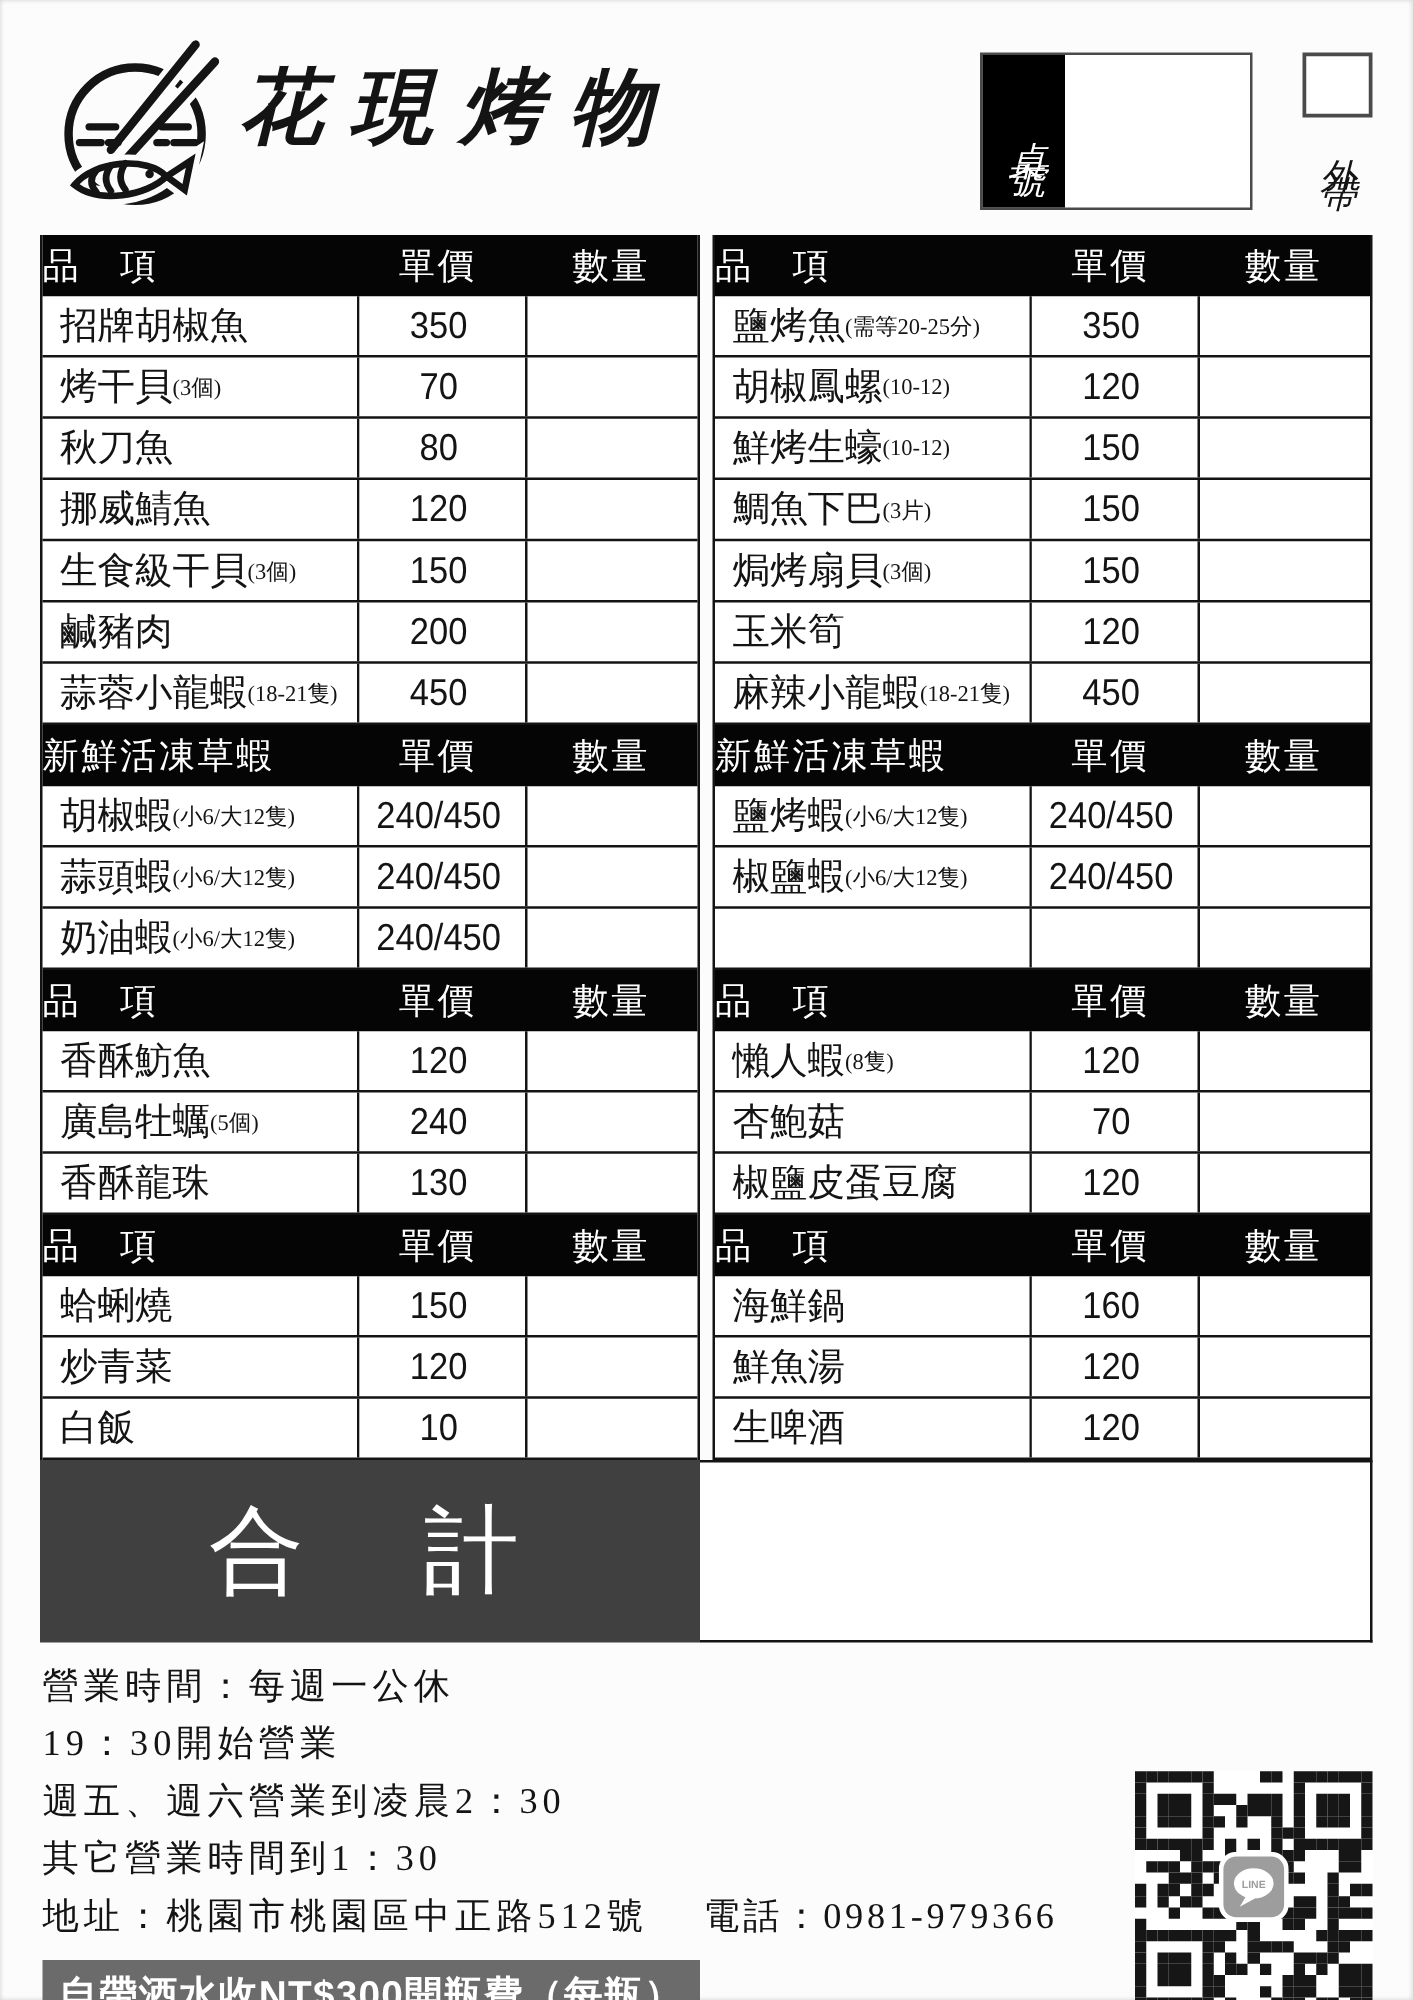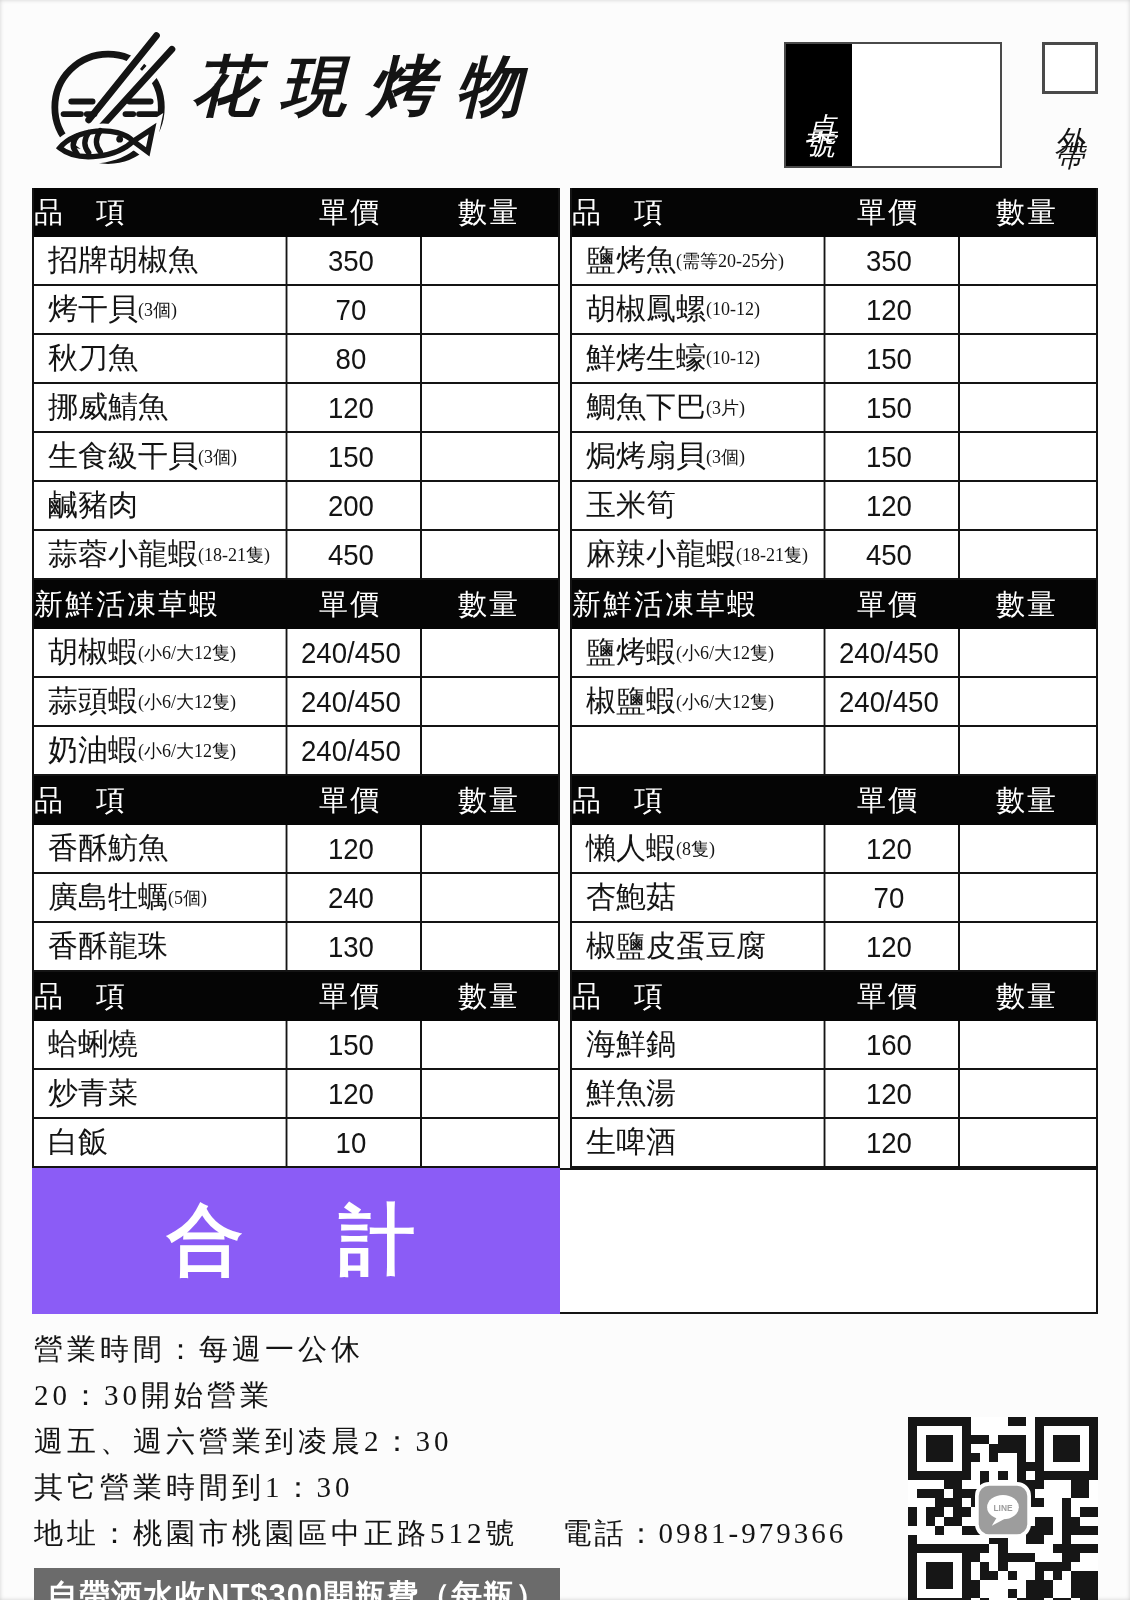--- a/index.html
+++ b/index.html
@@ -34,22 +34,22 @@
   .hcell{font-size:29px;letter-spacing:2px;white-space:nowrap;overflow:hidden;}
   .hcell.c0{}
   .hcell.c1,.hcell.c2{text-align:center;}
   .drow{display:grid;grid-template-columns:1fr 140px 138px;height:47px;border-bottom:2.5px solid var(--ink);}
   .cell{display:flex;align-items:center;overflow:hidden;}
   .cell + .cell{border-left:2.5px solid var(--ink);}
   .cell.name{padding-left:14px;font-size:30px;white-space:nowrap;}
   .cell.name .note{font-size:18px;letter-spacing:0;}
   .cell.price{justify-content:center;font-family:"Liberation Sans","DejaVu Sans",sans-serif;font-size:30px;
     transform:scaleX(.92);}
-  .total-left{grid-column:1;background:#8b5cf6;color:#fff;height:146px;display:flex;align-items:center;justify-content:center;
-    font-size:76px;font-weight:bold;letter-spacing:10px;}
+  .total-left{grid-column:1;background:#404040;color:#fff;height:146px;display:flex;align-items:center;justify-content:center;
+    font-size:76px;font-weight:normal;letter-spacing:10px;}
   .total-right{grid-column:2;background:#fff;border:2.5px solid var(--ink);border-left:none;height:146px;box-sizing:border-box;margin-left:-10px;}
   
   .footer{position:relative;padding:12px 0 0 2px;}
   .fline{font-size:29px;letter-spacing:4px;line-height:46px;white-space:nowrap;}
   .addr-row{display:flex;align-items:baseline;text-align:center;}
   .phone{margin-left:44px;letter-spacing:3px;}
   .banner{margin-top:12px;display:inline-block;background:var(--banner-bg);color:#fff;
     font-family:"Liberation Sans","DejaVu Sans",sans-serif;font-weight:bold;font-size:31px;
     padding:7px 13px 10px;letter-spacing:1px;}
   .qr-wrap{position:absolute;top:103px;right:0;width:190px;height:190px;}
@@ -409,21 +409,21 @@
           <div class="cell price">120</div>
           <div class="cell qty"></div>
         </div>
       </div>
       <div class="total-left">合　計</div>
       <div class="total-right"></div>
     </div>
 
   <div class="footer">
     <div class="fline">營業時間：每週一公休</div>
-    <div class="fline">20：30開始營業</div>
+    <div class="fline">19：30開始營業</div>
     <div class="fline">週五、週六營業到凌晨2：30</div>
     <div class="fline">其它營業時間到1：30</div>
     <div class="addr-row">
       <div class="fline">地址：桃園市桃園區中正路512號</div>
       <div class="fline phone">電話：0981-979366</div>
     </div>
     <div class="banner">自帶酒水收NT$300開瓶費（每瓶）</div>
 
     <div class="qr-wrap">
       <div class="qr" id="qr">

